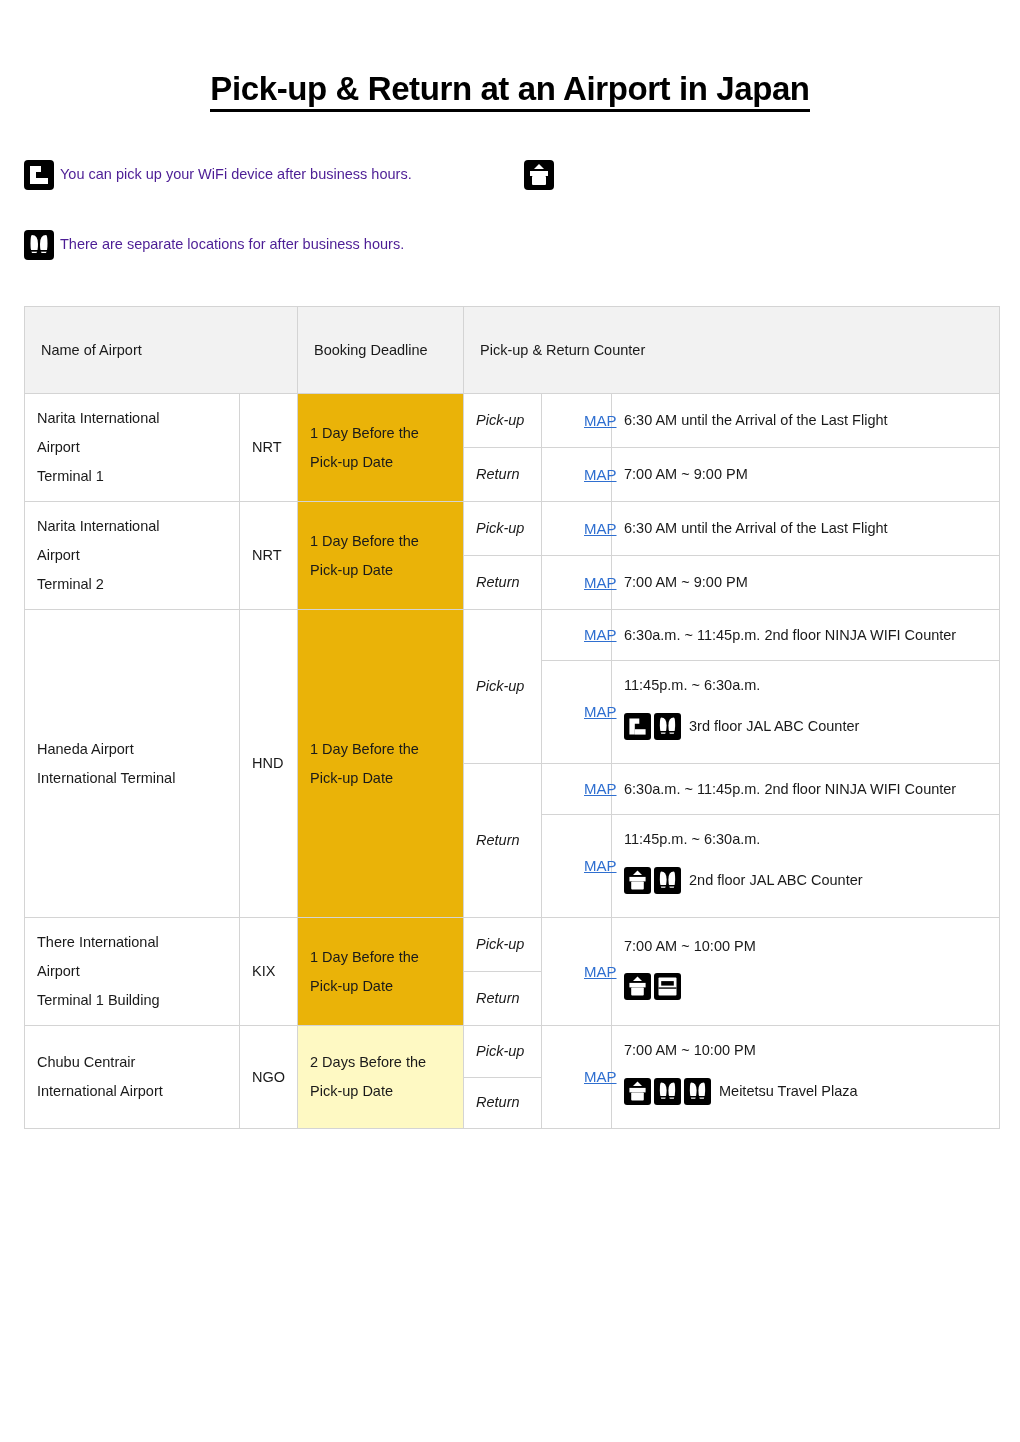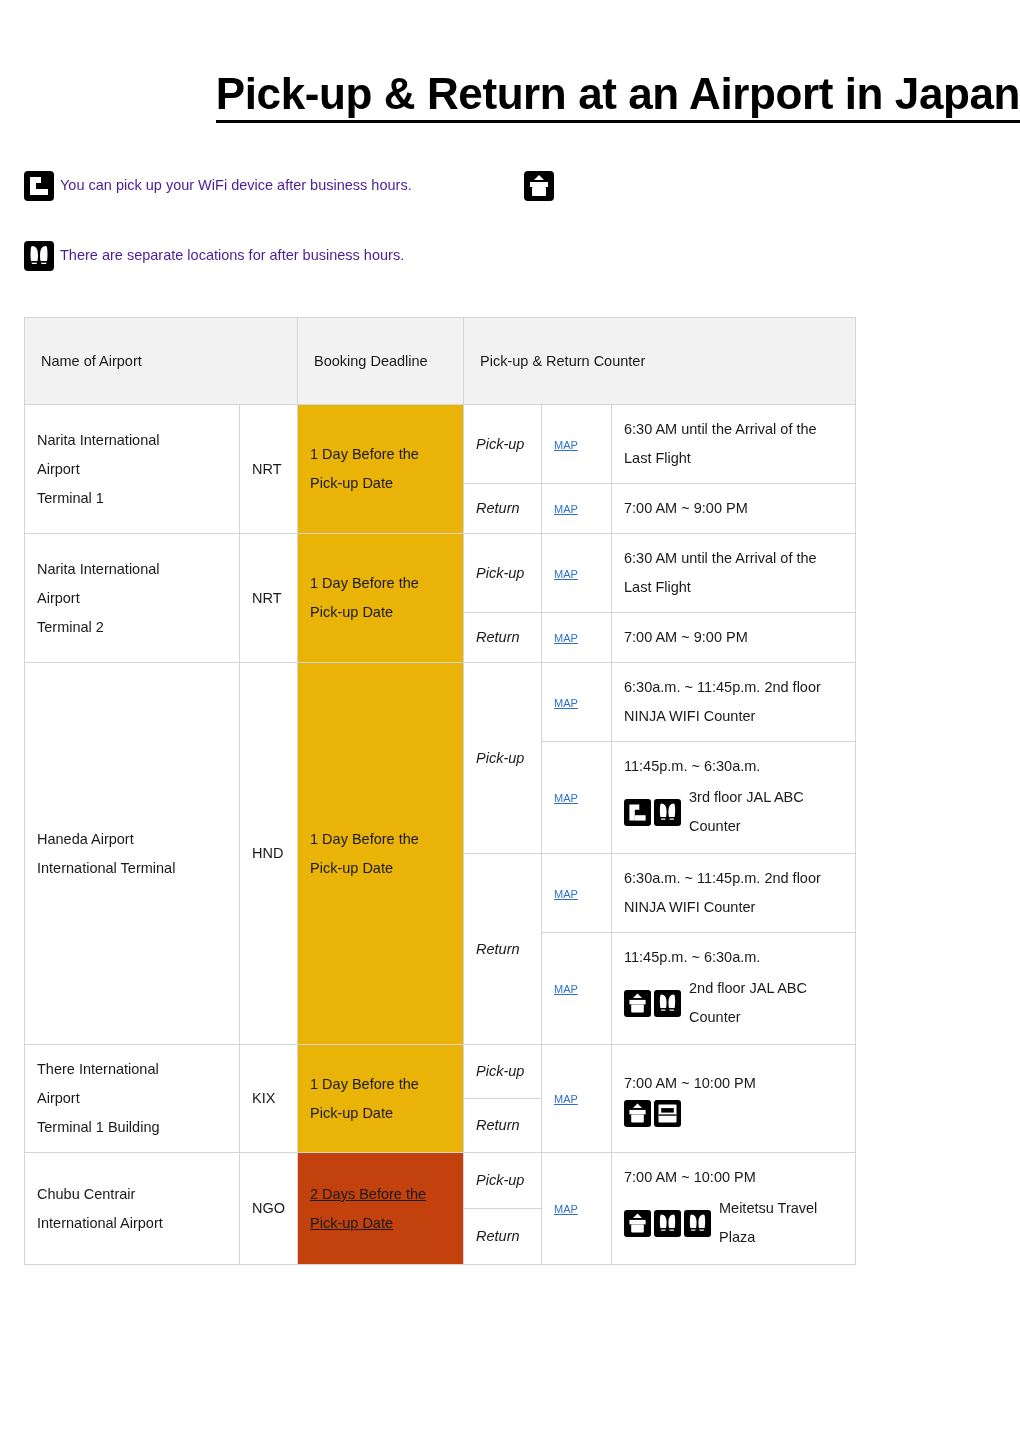--- a/index.html
+++ b/index.html
@@ -11,22 +11,22 @@
     width: 1020px;
     height: 1442px;
     font-family: "Liberation Sans", sans-serif;
     color: #1a1a1a;
     position: relative;
     overflow: hidden;
   }
 
   
   .page-title {
-    text-align: right;
-    font-size: 44px;
+    text-align: center;
+    font-size: 33px;
     font-weight: bold;
     letter-spacing: -0.4px;
     color: #000;
     margin: 0;
     padding-top: 72px;
     line-height: 1.0;
   }
   .page-title span.tx {
     border-bottom: 3px solid #000;
     padding-bottom: 4px;
@@ -63,21 +63,21 @@
     vertical-align: middle;
   }
   .ico.sm { width: 27px; height: 27px; border-radius: 3px; }
 
   
   .tbl-wrap {
     margin: 46px 24px 0 24px;
   }
   table.main {
     border-collapse: collapse;
-    width: 832px;
+    width: 976px;
     table-layout: fixed;
     font-size: 14.5px;
     color: #1a1a1a;
   }
   table.main td, table.main th {
     border: 1px solid #d4d4d4;
     padding: 10px 12px;
     vertical-align: middle;
     font-weight: normal;
     text-align: left;
@@ -90,33 +90,34 @@
     line-height: 1.4;
   }
   td.c-name   { width: 215px; padding-left: 18px; line-height: 2.1; }
   td.c-code   { width: 58px;  text-align: left; padding-left: 14px; }
   td.c-dead   { width: 166px; padding-left: 18px; line-height: 2.1; }
   td.c-dir    { width: 78px;  padding-left: 16px; font-style: italic; }
   td.c-map    { width: 70px;  text-align: center; padding: 10px 4px; }
   td.c-info   { padding-left: 16px; line-height: 2.0; }
 
   td.hl-yellow { background: #eab308; }
-  td.hl-green  { background: #c2410c; text-decoration: underline; }
+  td.hl-green  { background: #fef9c3; }
 
   a.maplink {
     color: #2f6fd0;
     text-decoration: underline;
-    font-size: 11px;
+    font-size: 15px;
+    margin-left: 30px;
   }
   .info-line { display: block; }
   .icon-row {
     display: flex;
     align-items: center;
     gap: 3px;
-    margin: 2px 0;
+    margin: 12px 0;
   }
   .icon-row .lbl { margin-left: 5px; }
 </style>
 </head>
 <body>
 
 <h1 class="page-title">
   <span class="tx">Pick-up &amp; Return at an Airport in Japan</span>
 </h1>
 

